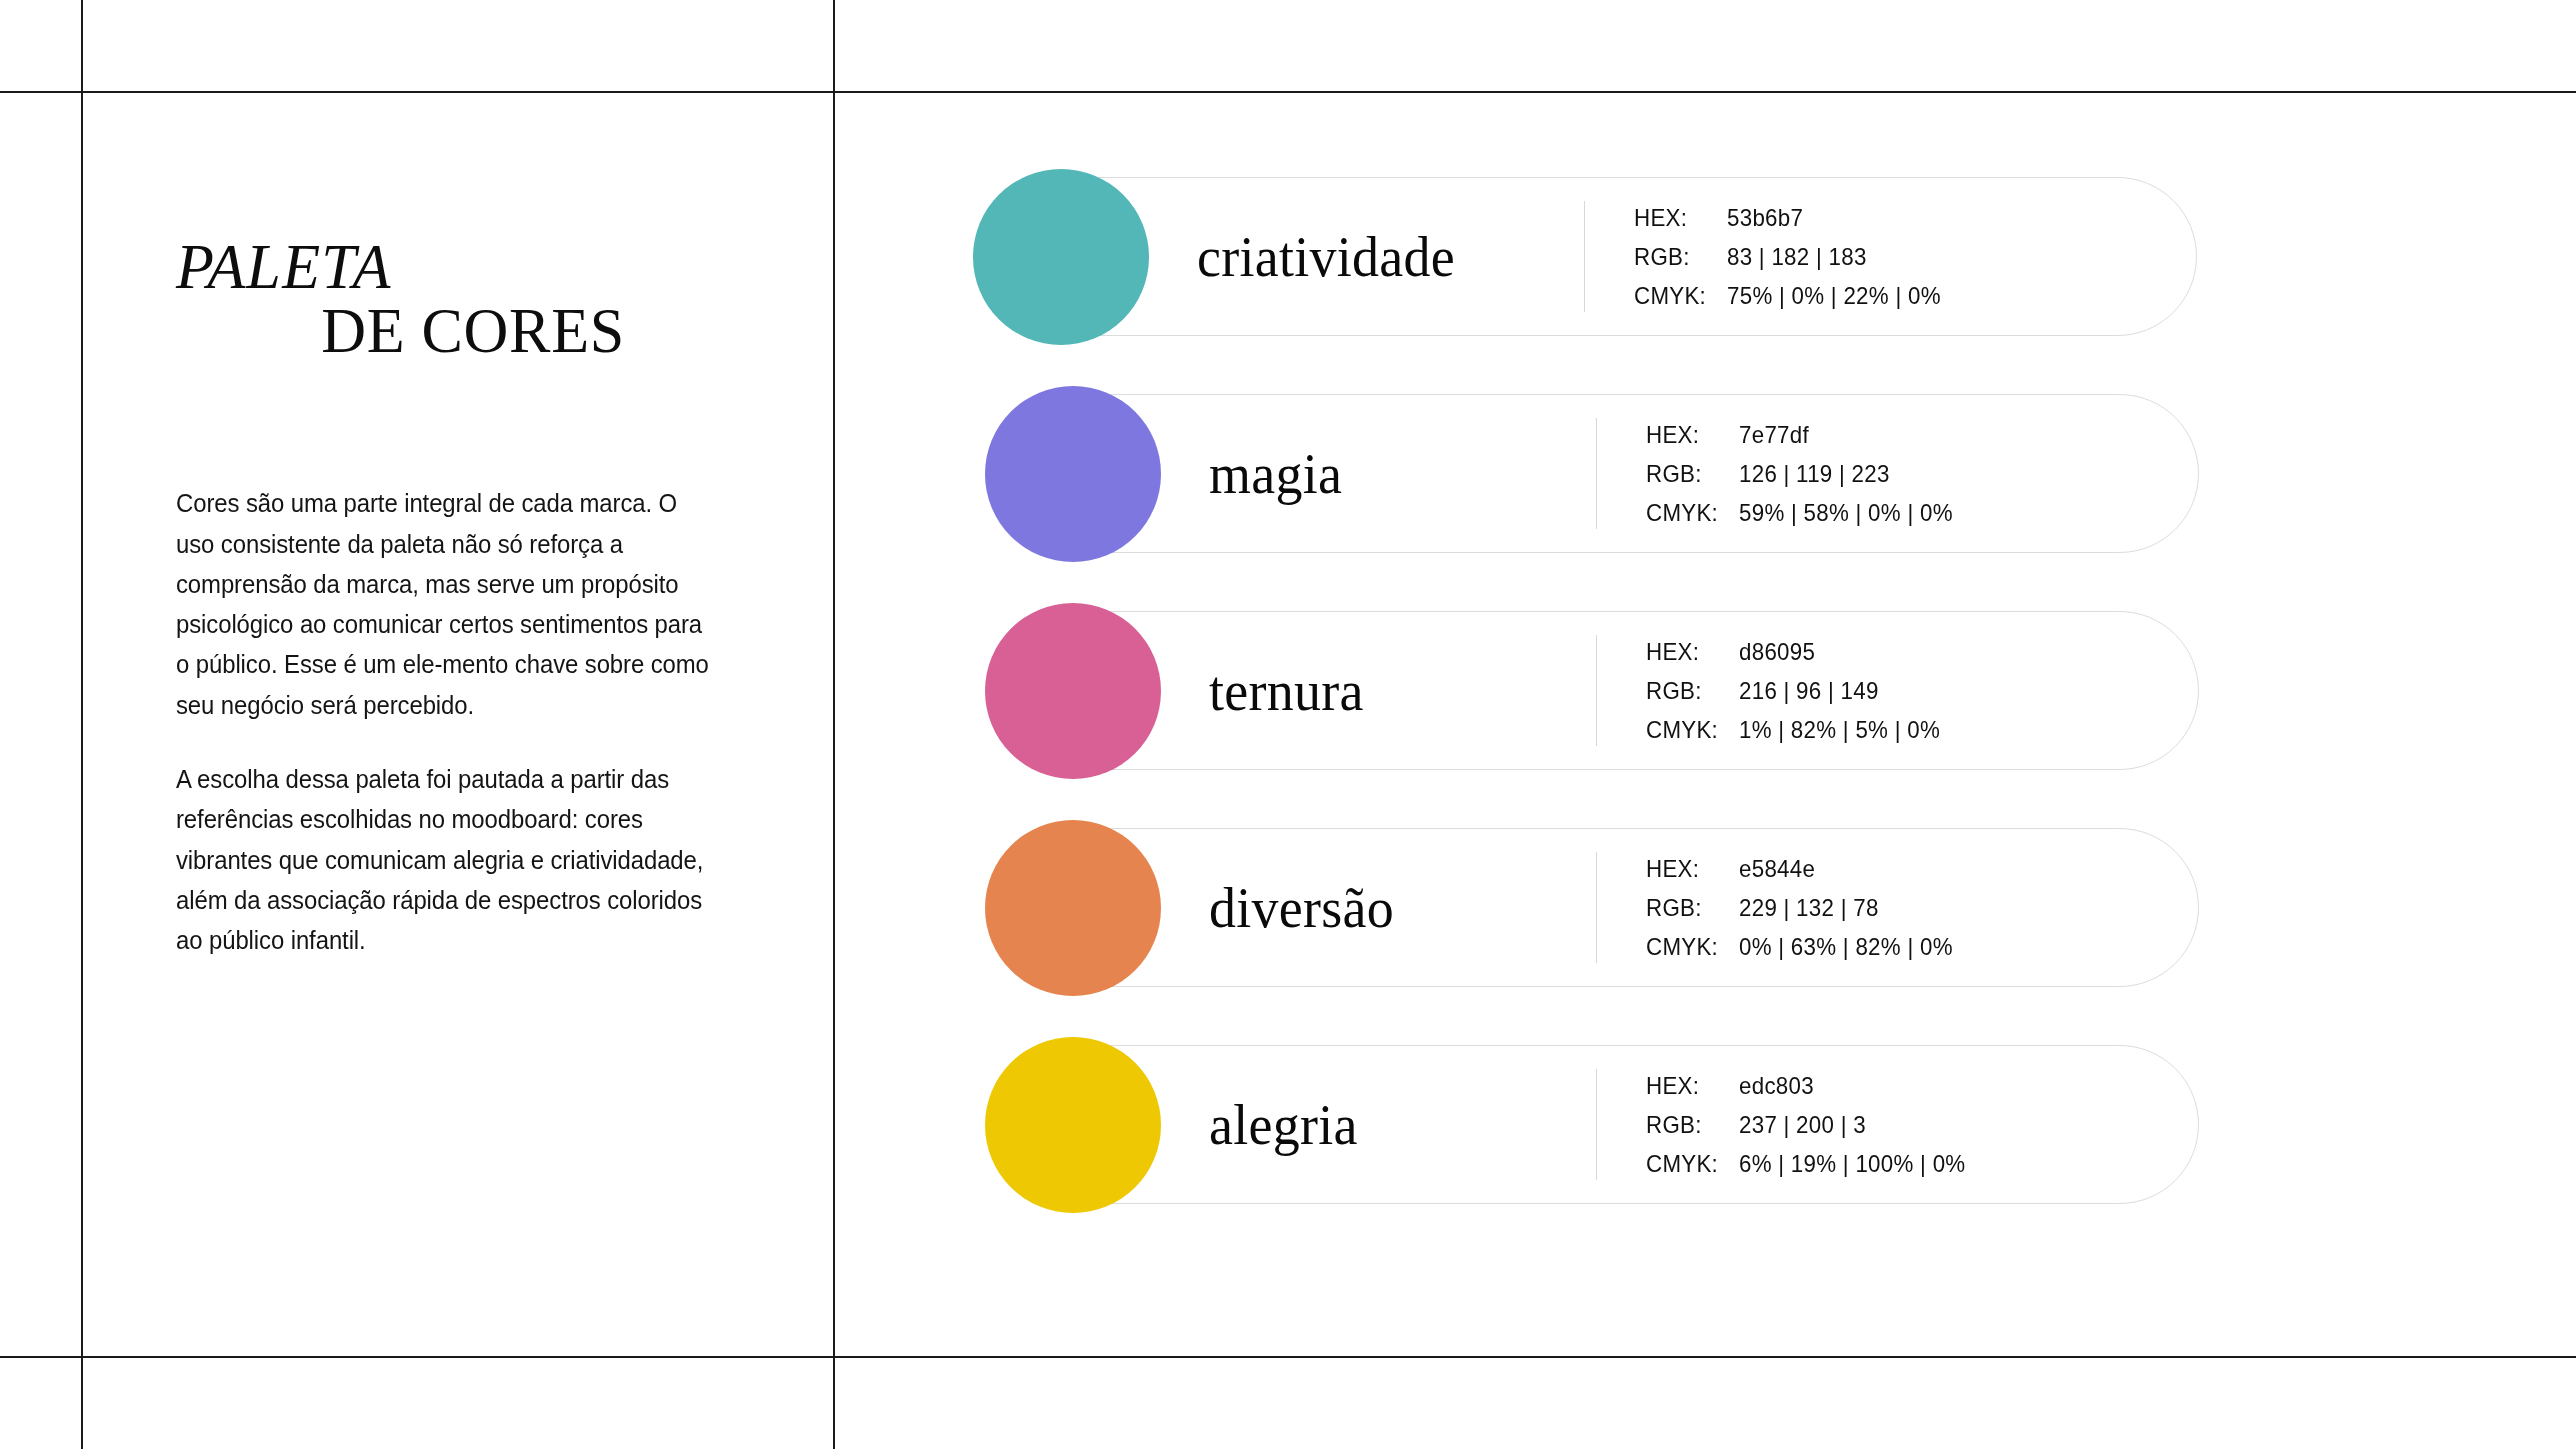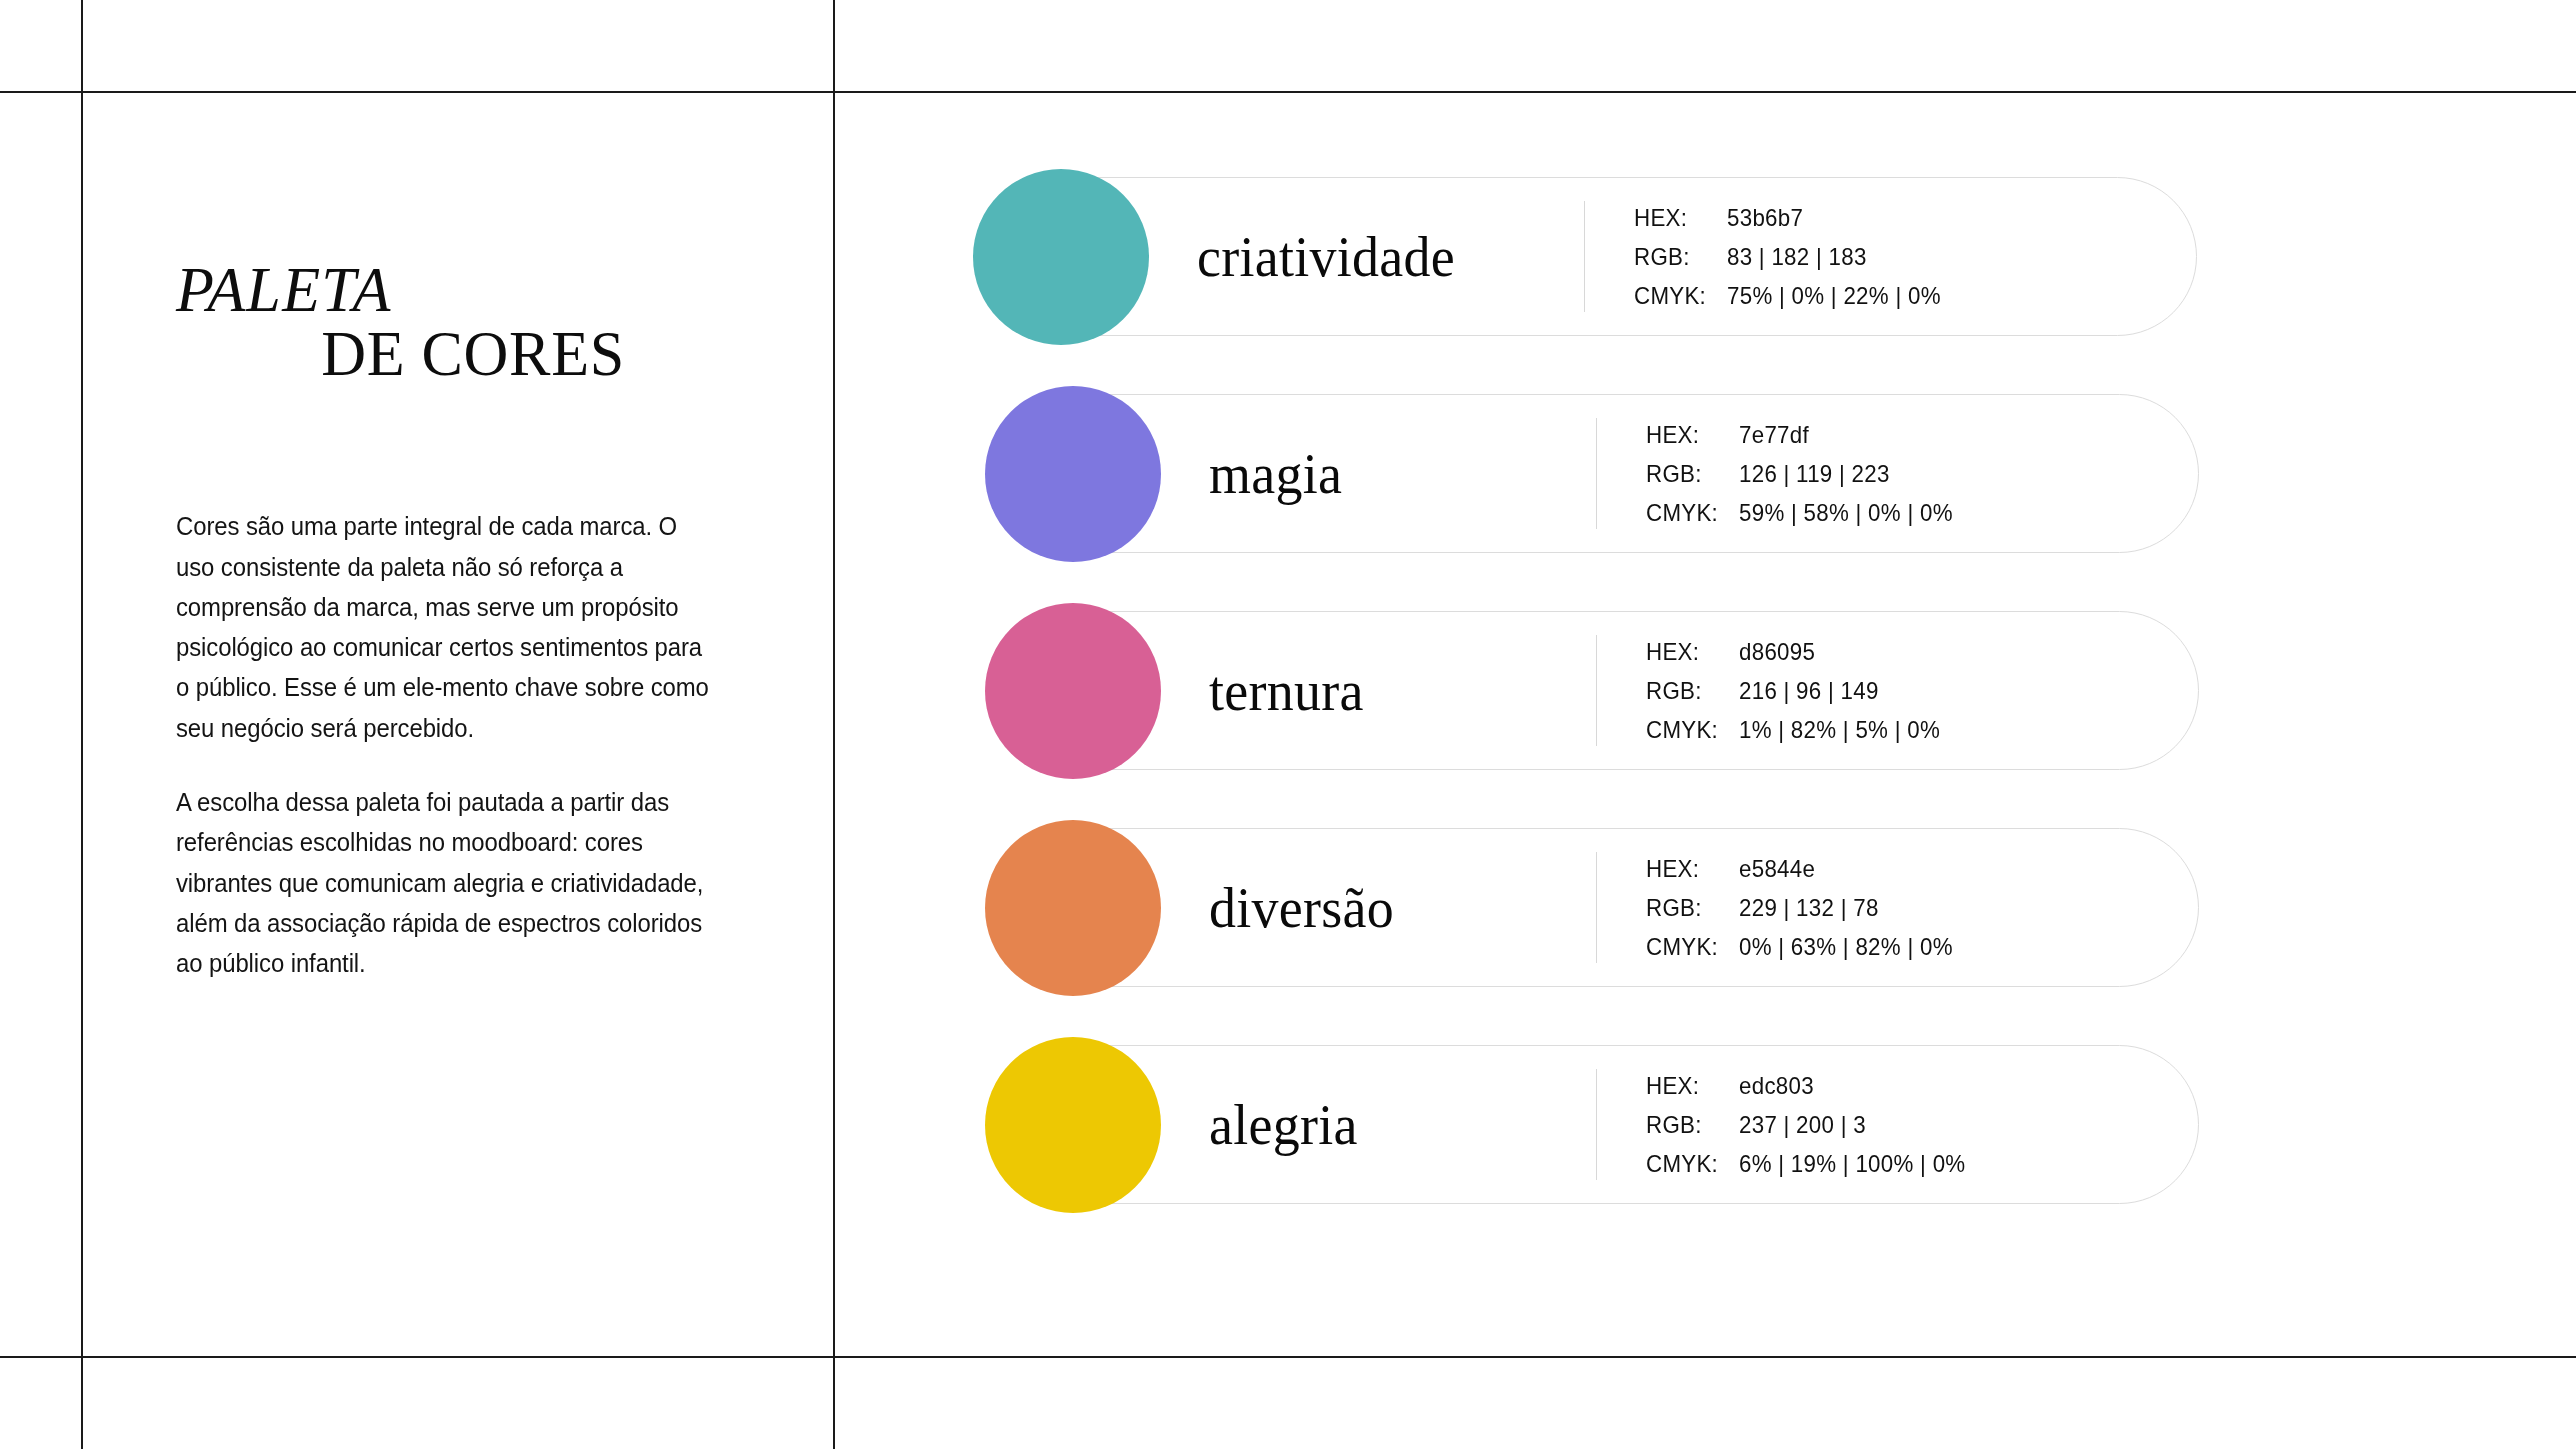--- a/index.html
+++ b/index.html
@@ -29,21 +29,20 @@
   .guide-v-center { left: 833px; }
   .guide-h-top    { top: 91px; }
   .guide-h-bottom { top: 1356px; }
 
   
   .left-col {
     position: absolute;
     left: 176px;
     top: 236px;
     width: 590px;
-    margin-top: 23px;
   }
 
   .title-block {
     width: 449px;
     margin-bottom: 118px;
   }
   .title-line-1 {
     font-family: "Liberation Serif", "DejaVu Serif", serif;
     font-style: italic;
     font-weight: 400;

